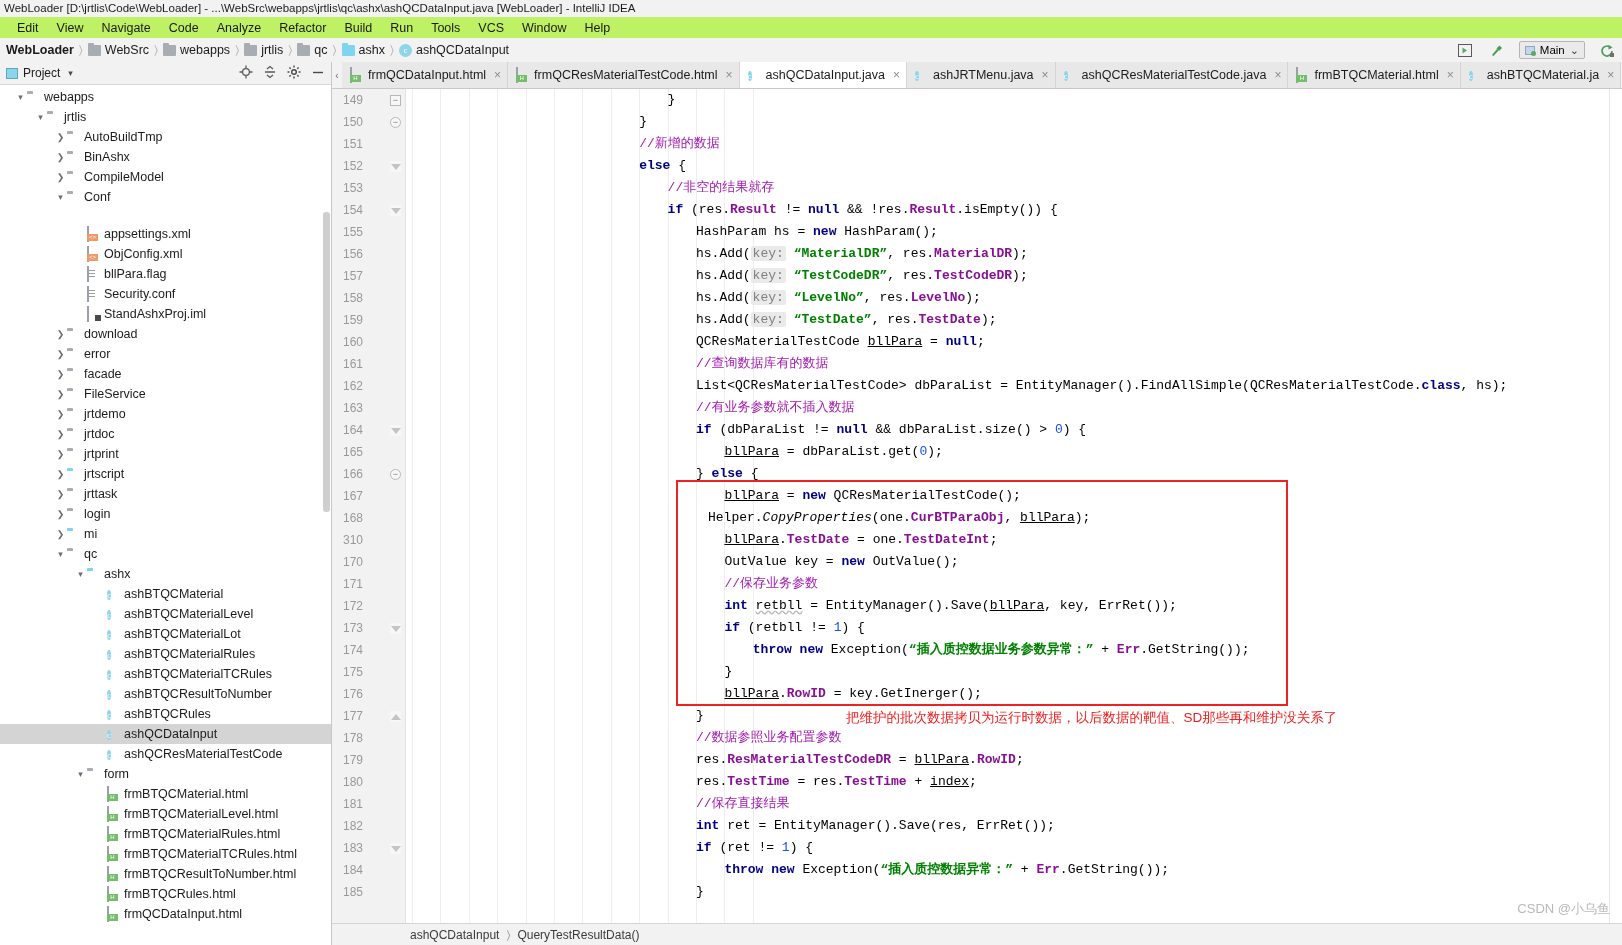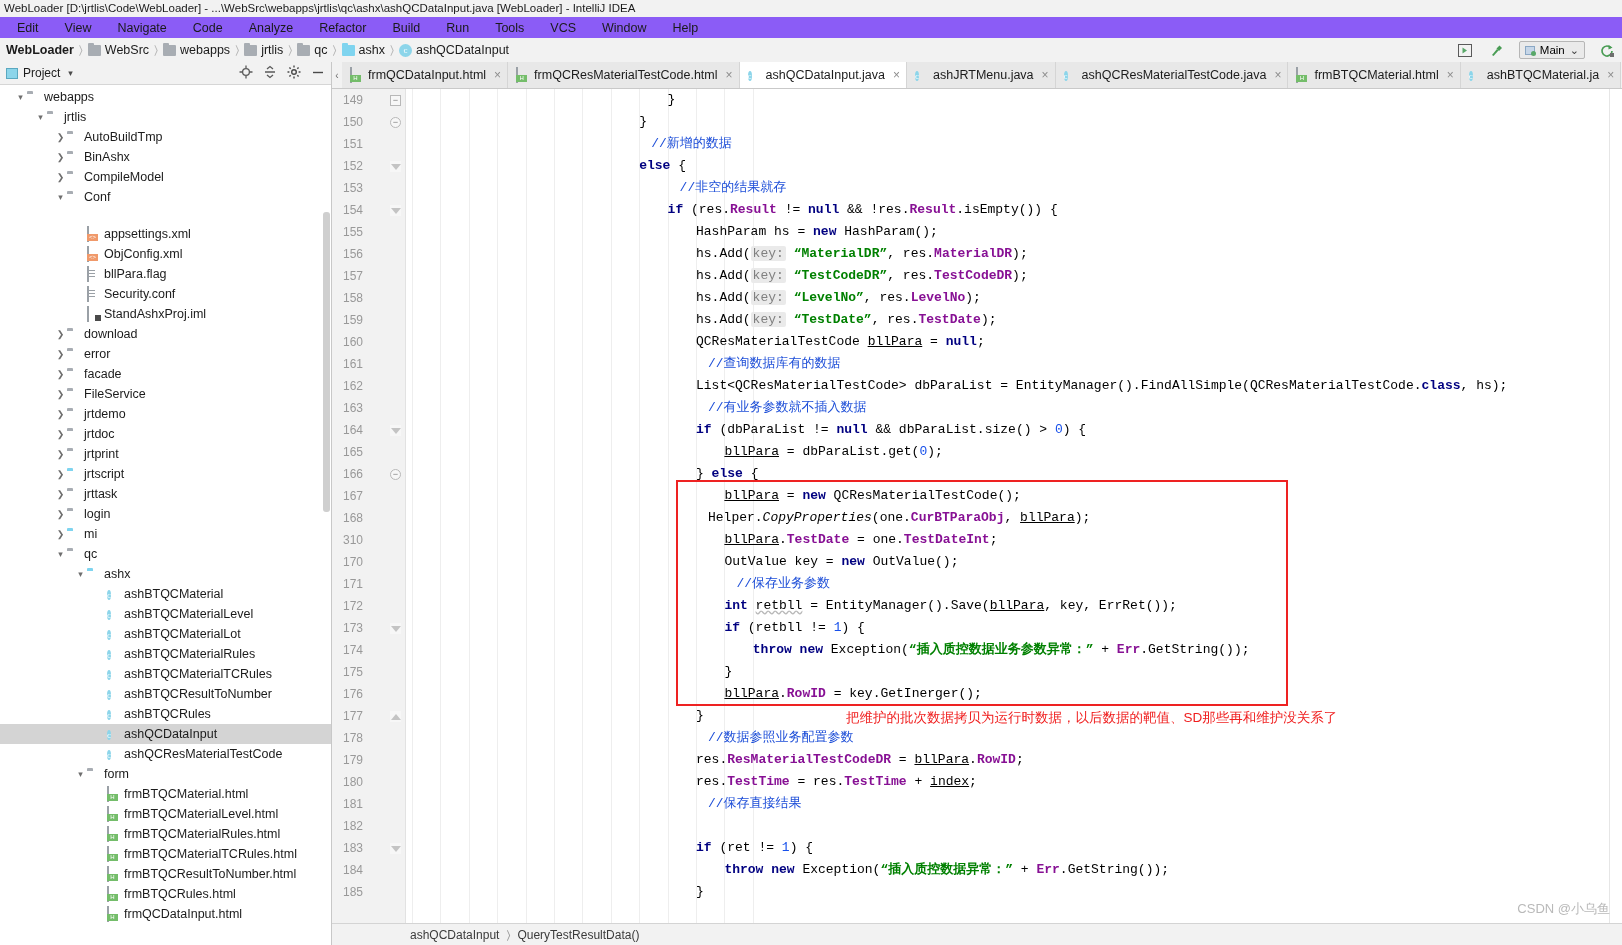--- a/index.html
+++ b/index.html
@@ -22,26 +22,25 @@
     font-size: 11.5px;
     color: #1a1a1a;
     background: #f2f2f2;
     white-space: nowrap;
     overflow: hidden;
   }
 
   
   .menubar {
     height: 21px;
-    background: #8b5cf6;
+    background: #bef264;
     display: flex;
     align-items: center;
     padding-left: 8px;
     white-space: nowrap;
-    gap: 8px;
   }
   .menu-item {
     font-size: 12.5px;
     color: #1a1a1a;
     padding: 0 9px;
     height: 20px;
     line-height: 20px;
     cursor: default;
   }
 
@@ -232,21 +231,21 @@
   }
   .cline {
     position:absolute; left:0; white-space:pre; height:22px; line-height:22px;
   }
   .indent-guides { position:absolute; left:74px; top:0; bottom:0; right:0; }
   .iguide { position:absolute; top:0; bottom:0; width:1px; background:#eeeeee; }
 
   
   .kw   { color:#000080; font-weight:bold; }
   .str  { color:#008000; font-weight:bold; }
-  .cmt  { color:#1d4ed8;padding-left:12px; }
+  .cmt  { color:#a21caf; }
   .fld  { color:#871094; font-weight:bold; }
   .num  { color:#1750eb; }
   .sitm { color:#000000; font-style:italic; }
   .underl { text-decoration:underline; }
   .param {
     background:#eaeaea; color:#808080; border-radius:2px;
     padding:0 2px; font-style:normal;
   }
   .wavy { text-decoration: underline; text-decoration-style: wavy; text-decoration-color:#b8b8b8; }
 
@@ -743,20 +742,21 @@
             <div class="cline" style="top: 506px; left: 318.4px;"><span class="kw">int</span> <span class="wavy">retbll</span> = EntityManager().Save(<span class="underl">bllPara</span>, key, ErrRet());</div>
             <div class="cline" style="top: 528px; left: 318.4px;"><span class="kw">if</span> (retbll != <span class="num">1</span>) {</div>
             <div class="cline" style="top: 550px; left: 346.8px;"><span class="kw">throw new</span> Exception(<span class="str">“插入质控数据业务参数异常：”</span> + <span class="fld">Err</span>.GetString());</div>
             <div class="cline" style="top: 572px; left: 318.4px;">}</div>
             <div class="cline" style="top: 594px; left: 318.4px;"><span class="underl">bllPara</span>.<span class="fld">RowID</span> = key.GetInerger();</div>
             <div class="cline" style="top: 616px; left: 290px;">}</div>
             <div class="cline" style="top: 638px; left: 290px;"><span class="cmt">//数据参照业务配置参数</span></div>
             <div class="cline" style="top: 660px; left: 290px;">res.<span class="fld">ResMaterialTestCodeDR</span> = <span class="underl">bllPara</span>.<span class="fld">RowID</span>;</div>
             <div class="cline" style="top: 682px; left: 290px;">res.<span class="fld">TestTime</span> = res.<span class="fld">TestTime</span> + <span class="underl">index</span>;</div>
             <div class="cline" style="top: 704px; left: 290px;"><span class="cmt">//保存直接结果</span></div>
+            <div class="cline" style="top: 726px; left: 290px;"><span class="kw">int</span> ret = EntityManager().Save(res, ErrRet());</div>
             <div class="cline" style="top: 748px; left: 290px;"><span class="kw">if</span> (ret != <span class="num">1</span>) {</div>
             <div class="cline" style="top: 770px; left: 318.4px;"><span class="kw">throw new</span> Exception(<span class="str">“插入质控数据异常：”</span> + <span class="fld">Err</span>.GetString());</div>
             <div class="cline" style="top: 792px; left: 290px;">}</div>
           </div>
 
         <div class="redbox" id="redbox" style="left: 344px; top: 391px; width: 612px; height: 226px; border-color: rgb(238, 34, 34);"></div>
         <div class="annot" id="annot" style="left: 514px; top: 620px; color: rgb(240, 30, 30);">把维护的批次数据拷贝为运行时数据，以后数据的靶值、SD那些再和维护没关系了</div>
 
         <div class="err-stripe"></div>
       </div>

